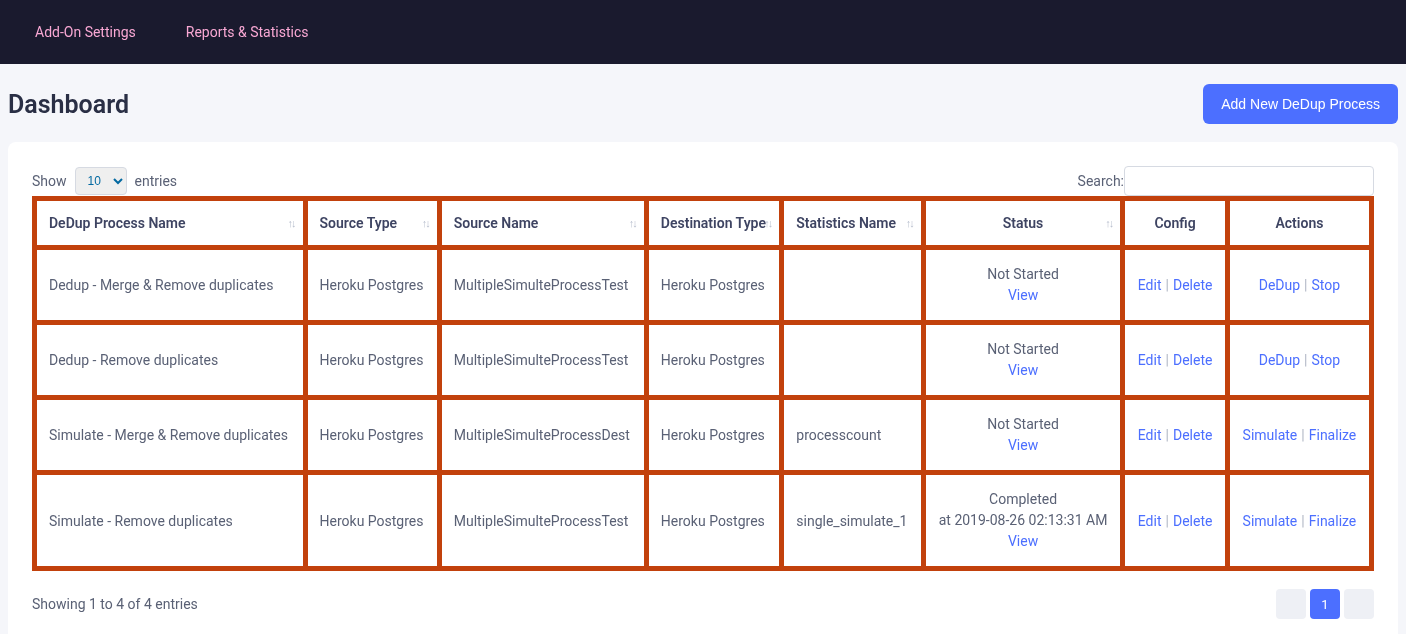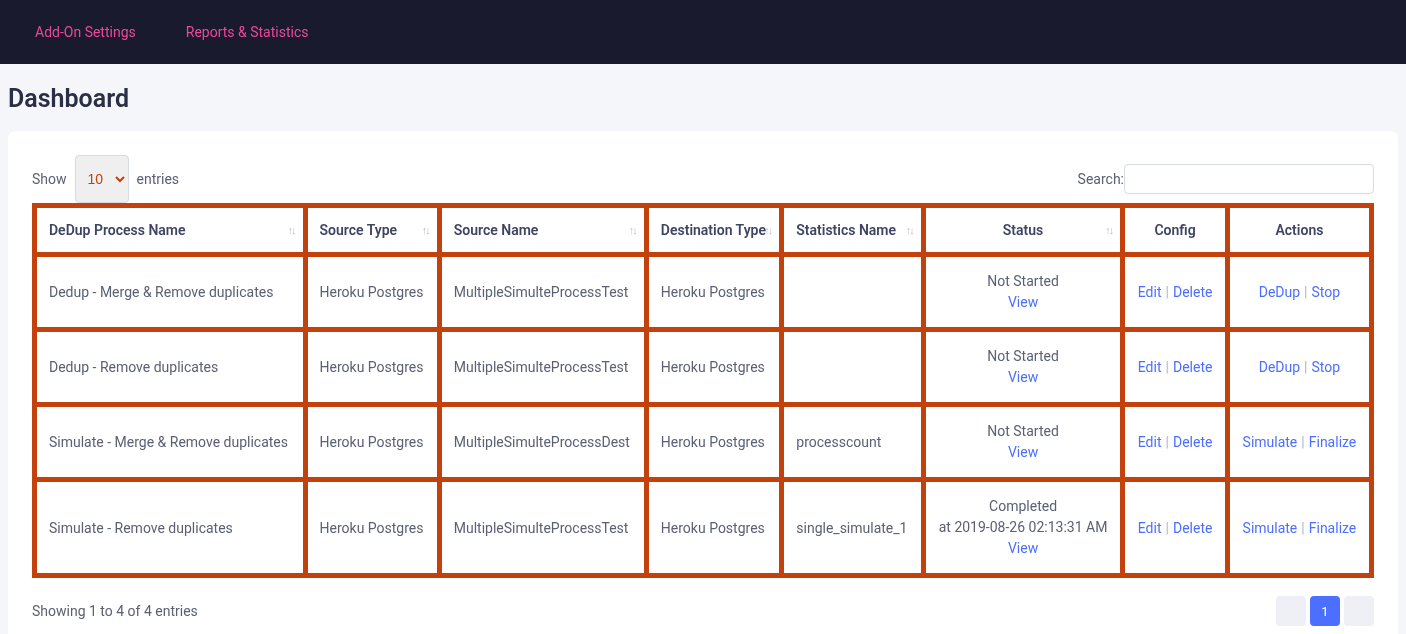--- a/index.html
+++ b/index.html
@@ -1,27 +1,27 @@
 <!DOCTYPE html>
 <html><head>
 <meta charset="utf-8">
 <style>
 * { box-sizing: border-box; margin: 0; padding: 0; }
 body { font-family: -apple-system, BlinkMacSystemFont, "Segoe UI", Roboto, sans-serif; background: #f5f6fa; color: #3e4462; width: 1406px; }
 .navbar { background: #1a1a2e; padding: 0 15px; display: flex; gap: 0; }
-.nav-tab { padding: 17px 20px; color: #ec4899; font-size: 14px; cursor: pointer; border-radius: 6px; margin: 7px 10px 7px 0; }
+.nav-tab { padding: 17px 20px; color: #f9a8d4; font-size: 14px; cursor: pointer; border-radius: 6px; margin: 7px 10px 7px 0; }
 .nav-tab.active { background: #4c6fff; color: #fff; }
 .content { padding: 20px 8px; }
 .header-row { display: flex; justify-content: space-between; align-items: center; margin-bottom: 18px; }
 .page-title { font-size: 25px; font-weight: 600; color: #2a2f45; }
 .btn-primary { background: #4c6fff; color: #fff; border: none; padding: 12px 18px; border-radius: 6px; font-size: 14px; cursor: pointer; }
 .card { background: #fff; border-radius: 8px; padding: 24px; }
 .card-top { display: flex; justify-content: space-between; align-items: center; font-size: 14px; color: #5a6175; }
 .show-group { display: flex; align-items: center; gap: 8px; }
-.show-group select { padding: 14px 8px; border: 1px solid #d6dae2; border-radius: 4px; font-size: 14px; color: #c2410c; }
+.show-group select { padding: 5px 8px; border: 1px solid #d6dae2; border-radius: 4px; font-size: 12px; color: #0369a1; }
 .search-group { display: flex; align-items: center; gap: 0; }
 .search-group input { border: 1px solid #d6dae2; border-radius: 4px; padding: 6px 10px; font-size: 14px; width: 250px; }
 table { width: 100%; border-collapse: collapse; font-size: 14px; }
 th, td { border: 5px solid #c2410c; padding: 14px 12px; text-align: left; vertical-align: middle; color: #5a6175; }
 th { font-weight: 600; color: #3e4462; position: relative; }
 th.center, td.center { text-align: center; }
 .sort-icon { position: absolute; right: 8px; top: 50%; transform: translateY(-50%); color: #b8bfce; font-size: 11px; letter-spacing: -2px; }
 .link { color: #4c6fff; cursor: pointer; }
 .sep { color: #b0b6c4; margin: 0 4px; }
 .card-bottom { display: flex; justify-content: space-between; align-items: center; margin-top: 18px; font-size: 14px; color: #5a6175; }
@@ -34,20 +34,21 @@
 <body>
 
 <div class="navbar">
   <div class="nav-tab">Add-On Settings</div>
   <div class="nav-tab">Reports &amp; Statistics</div>
 </div>
 
 <div class="content">
   <div class="header-row">
     <div class="page-title">Dashboard</div>
+    <button class="btn-primary">Add New DeDup Process</button>
   </div>
 
   <div class="card">
     <div class="card-top">
       <div class="show-group">
         <span>Show</span>
         <select>
           <option>10</option>
         </select>
         <span>entries</span>

